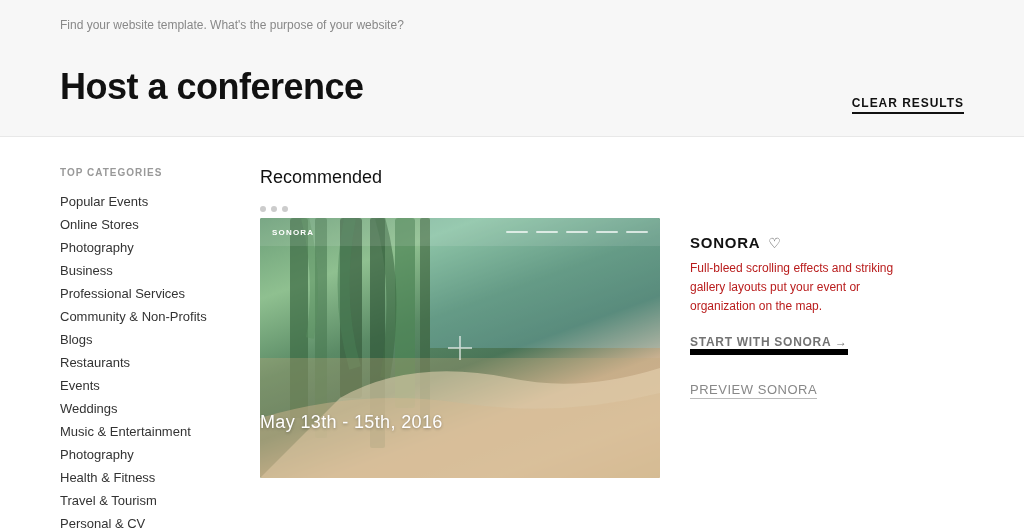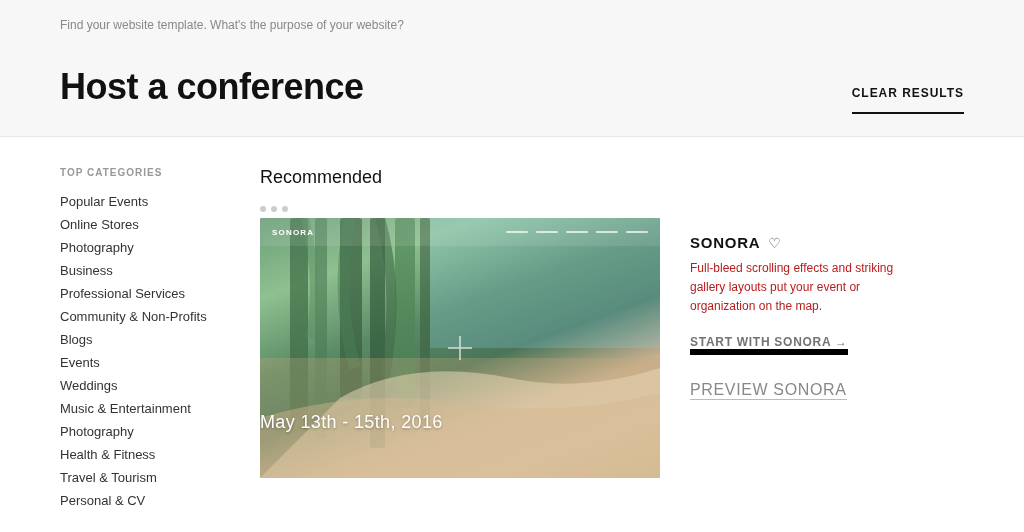--- a/index.html
+++ b/index.html
@@ -40,21 +40,21 @@
       position: absolute;
       right: 60px;
       bottom: 22px;
       font-size: 12px;
       font-weight: 700;
       letter-spacing: 0.08em;
       color: #111;
       text-transform: uppercase;
       text-decoration: none;
       border-bottom: 2px solid #111;
-      padding-bottom: 12px;
+      padding-bottom: 2px;
       cursor: pointer;
       background: none;
       border-top: none;
       border-left: none;
       border-right: none;
     }
 
     .main-content {
       display: flex;
       padding: 30px 60px;
@@ -261,21 +261,21 @@
       padding-bottom: 0;
       cursor: pointer;
       background: none;
       border-top: none;
       border-left: none;
       border-right: none;
       margin-bottom: 10px;
     }
 
     .preview-link {
-      font-size: 16px;
+      font-size: 13px;
       letter-spacing: 0.04em;
       text-transform: uppercase;
       color: #888;
       text-decoration: none;
       cursor: pointer;
       border-bottom: 1px solid #bbb;
       padding-bottom: 1px;
     }
   </style>
 </head>
@@ -292,20 +292,21 @@
   <aside class="sidebar">
     <div class="sidebar-heading">TOP CATEGORIES</div>
 
     <a class="sidebar-item">Popular Events</a>
     <a class="sidebar-item">Online Stores</a>
     <a class="sidebar-item">Photography</a>
     <a class="sidebar-item">Business</a>
     <a class="sidebar-item">Professional Services</a>
     <a class="sidebar-item">Community &amp; Non-Profits</a>
     <a class="sidebar-item">Blogs</a>
+    <a class="sidebar-item">Restaurants</a>
     <a class="sidebar-item">Events</a>
     <a class="sidebar-item">Weddings</a>
     <a class="sidebar-item">Music &amp; Entertainment</a>
     <a class="sidebar-item">Photography</a>
     <a class="sidebar-item">Health &amp; Fitness</a>
     <a class="sidebar-item">Travel &amp; Tourism</a>
     <a class="sidebar-item">Personal &amp; CV</a>
   </aside>
 
   <div class="content-area">

